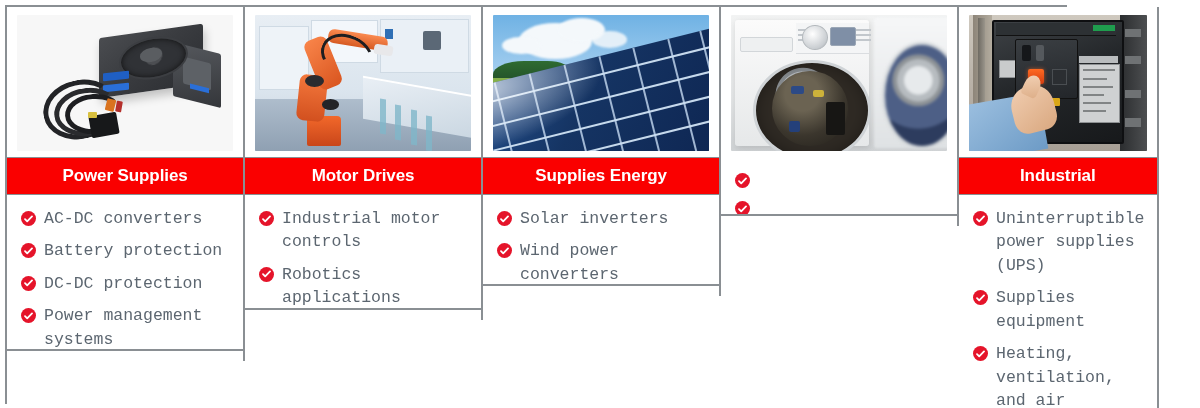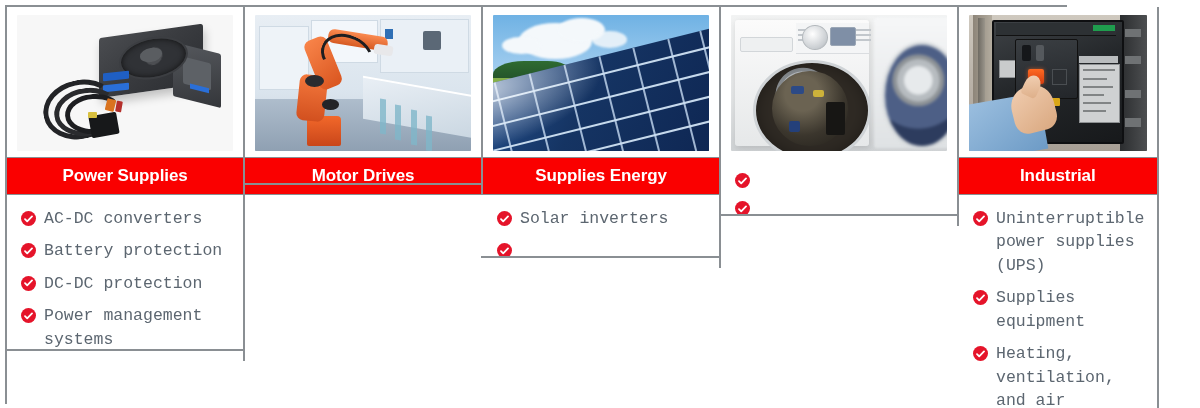--- a/index.html
+++ b/index.html
@@ -541,20 +541,38 @@
           <div class="arm-shoulder"></div>
           <div class="arm-joint2"></div>
           <div class="arm-upper"></div>
           <div class="arm-elbow"></div>
           <div class="arm-fore"></div>
           <div class="arm-cable"></div>
           <div class="arm-wrist"></div>
         </div>
       </div>
       <div class="band">Motor Drives</div>
+      <div class="list">
+        <div class="li">
+          <span class="tick">
+            <svg width="9" height="8" viewBox="0 0 9 8">
+                <path d="M1 4.1 L3.2 6.3 L8 1.4" stroke="#ffffff" stroke-width="1.8" fill="none" stroke-linecap="round" stroke-linejoin="round"></path>
+              </svg>
+          </span>
+          <span class="li-text">Industrial motor controls</span>
+        </div>
+        <div class="li">
+          <span class="tick">
+            <svg width="9" height="8" viewBox="0 0 9 8">
+                <path d="M1 4.1 L3.2 6.3 L8 1.4" stroke="#ffffff" stroke-width="1.8" fill="none" stroke-linecap="round" stroke-linejoin="round"></path>
+              </svg>
+          </span>
+          <span class="li-text">Robotics applications</span>
+        </div>
+      </div>
     </div>
 
     <div class="seg-col">
       <div class="media-cell">
         <div class="thumb t-solar">
           <div class="cloud cl1"></div>
           <div class="cloud cl2"></div>
           <div class="cloud cl3"></div>
           <div class="cloud cl4"></div>
           <div class="trees"></div>
@@ -584,20 +602,21 @@
               </svg>
           </span>
           <span class="li-text">Solar inverters</span>
         </div>
         <div class="li">
           <span class="tick">
             <svg width="9" height="8" viewBox="0 0 9 8">
                 <path d="M1 4.1 L3.2 6.3 L8 1.4" stroke="#ffffff" stroke-width="1.8" fill="none" stroke-linecap="round" stroke-linejoin="round"></path>
               </svg>
           </span>
+          <span class="li-text">Wind power converters</span>
         </div>
       </div>
     </div>
 
     <div class="seg-col">
       <div class="media-cell">
         <div class="thumb t-wash">
           <div class="body-r"></div>
           <div class="body-l"></div>
           <div class="drawer"></div>

